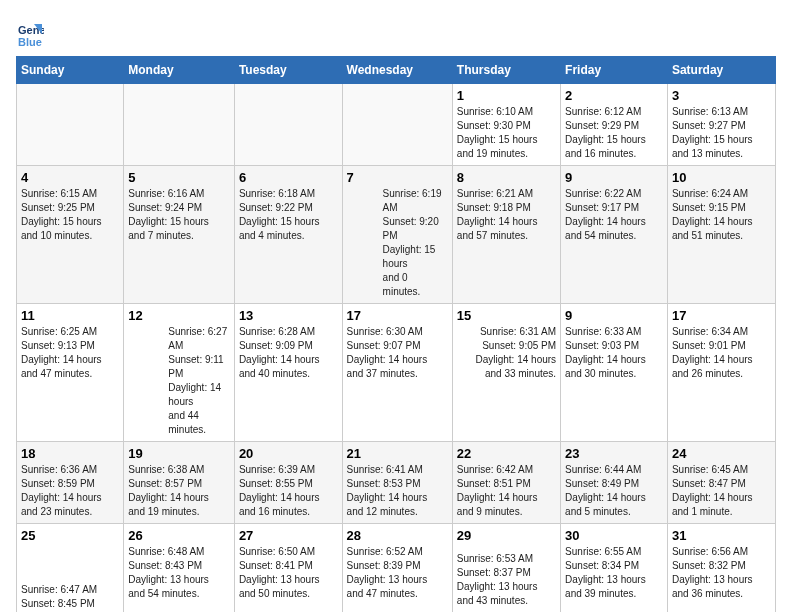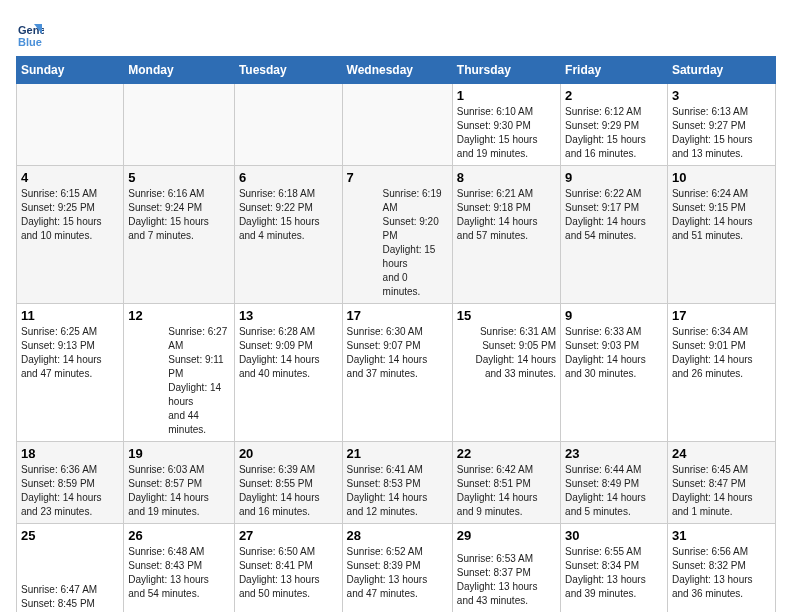--- a/index.html
+++ b/index.html
@@ -249,21 +249,21 @@
       <tr class="row-gray">
         <td>
           <span class="day-num">18</span>
           <div class="day-info" style="white-space: pre-line;">Sunrise: 6:36 AM
 Sunset: 8:59 PM
 Daylight: 14 hours
 and 23 minutes.</div>
         </td>
         <td>
           <span class="day-num">19</span>
-          <div class="day-info" style="white-space: pre-line;">Sunrise: 6:03 AM
+          <div class="day-info" style="white-space: pre-line;">Sunrise: 6:38 AM
 Sunset: 8:57 PM
 Daylight: 14 hours
 and 19 minutes.</div>
         </td>
         <td>
           <span class="day-num">20</span>
           <div class="day-info" style="white-space: pre-line;">Sunrise: 6:39 AM
 Sunset: 8:55 PM
 Daylight: 14 hours
 and 16 minutes.</div>

